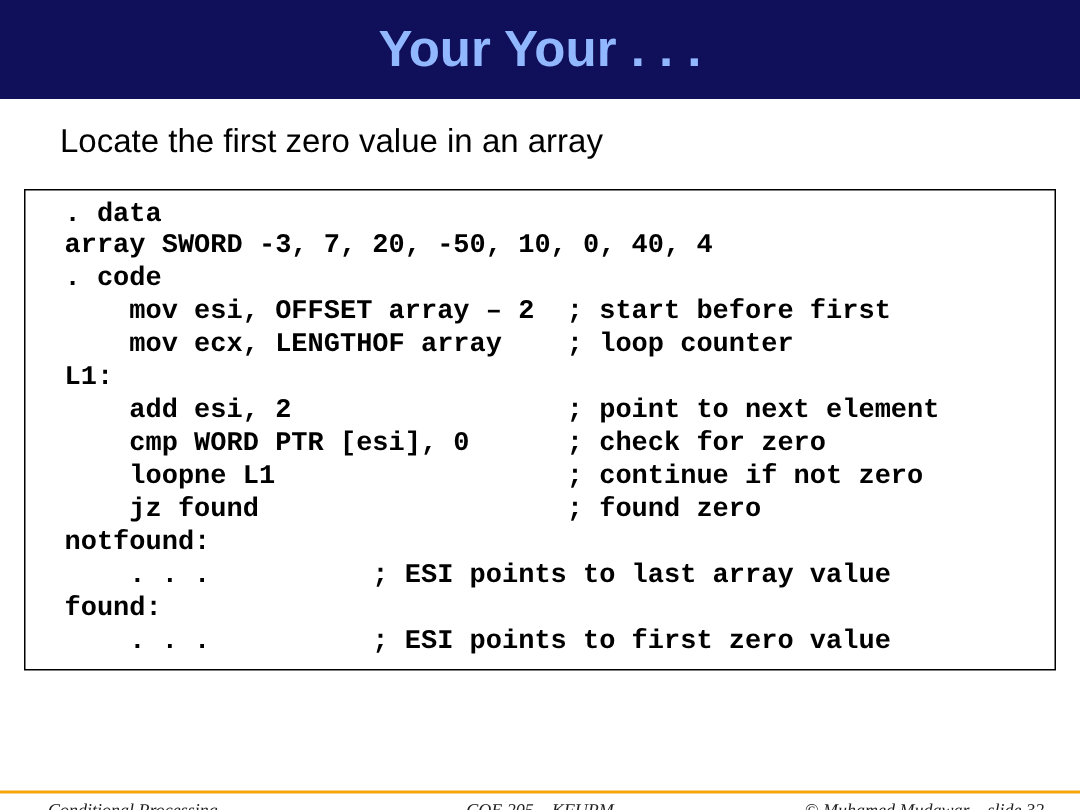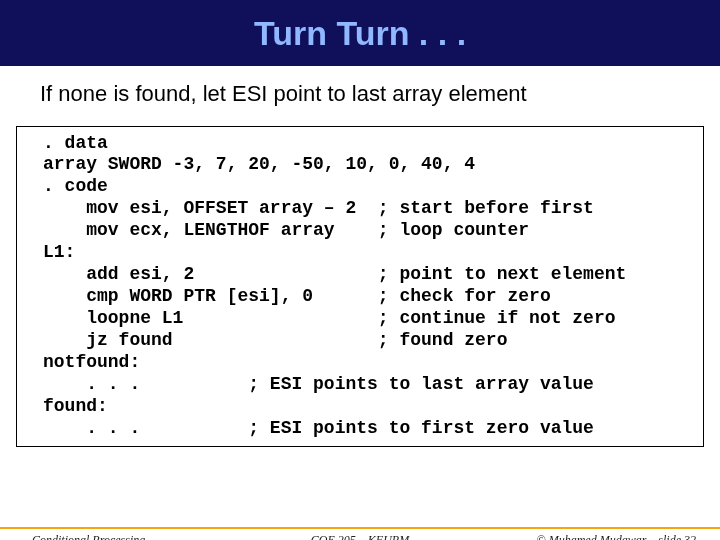--- a/index.html
+++ b/index.html
@@ -58,25 +58,25 @@
   }
   .footer .left { position: absolute; left: 32px; }
   .footer .center { position: absolute; left: 0; width: 720px; text-align: center; }
   .footer .right { position: absolute; right: 24px; }
 </style>
 </head>
 <body>
 
 <div class="slide">
   <div class="title-bar">
-    <div class="title-text">Turn Turn . . .</div>
+    <div class="title-text">Your Your . . .</div>
   </div>
 
   <div class="body">
-    <p class="instr">If none is found, let ESI point to last array element</p>
+    <p class="instr">Locate the first zero value in an array</p>
   </div>
 
   <div class="code-box">. data
 array SWORD -3, 7, 20, -50, 10, 0, 40, 4
 . code
     mov esi, OFFSET array – 2  ; start before first
     mov ecx, LENGTHOF array    ; loop counter
 L1:
     add esi, 2                 ; point to next element
     cmp WORD PTR [esi], 0      ; check for zero

